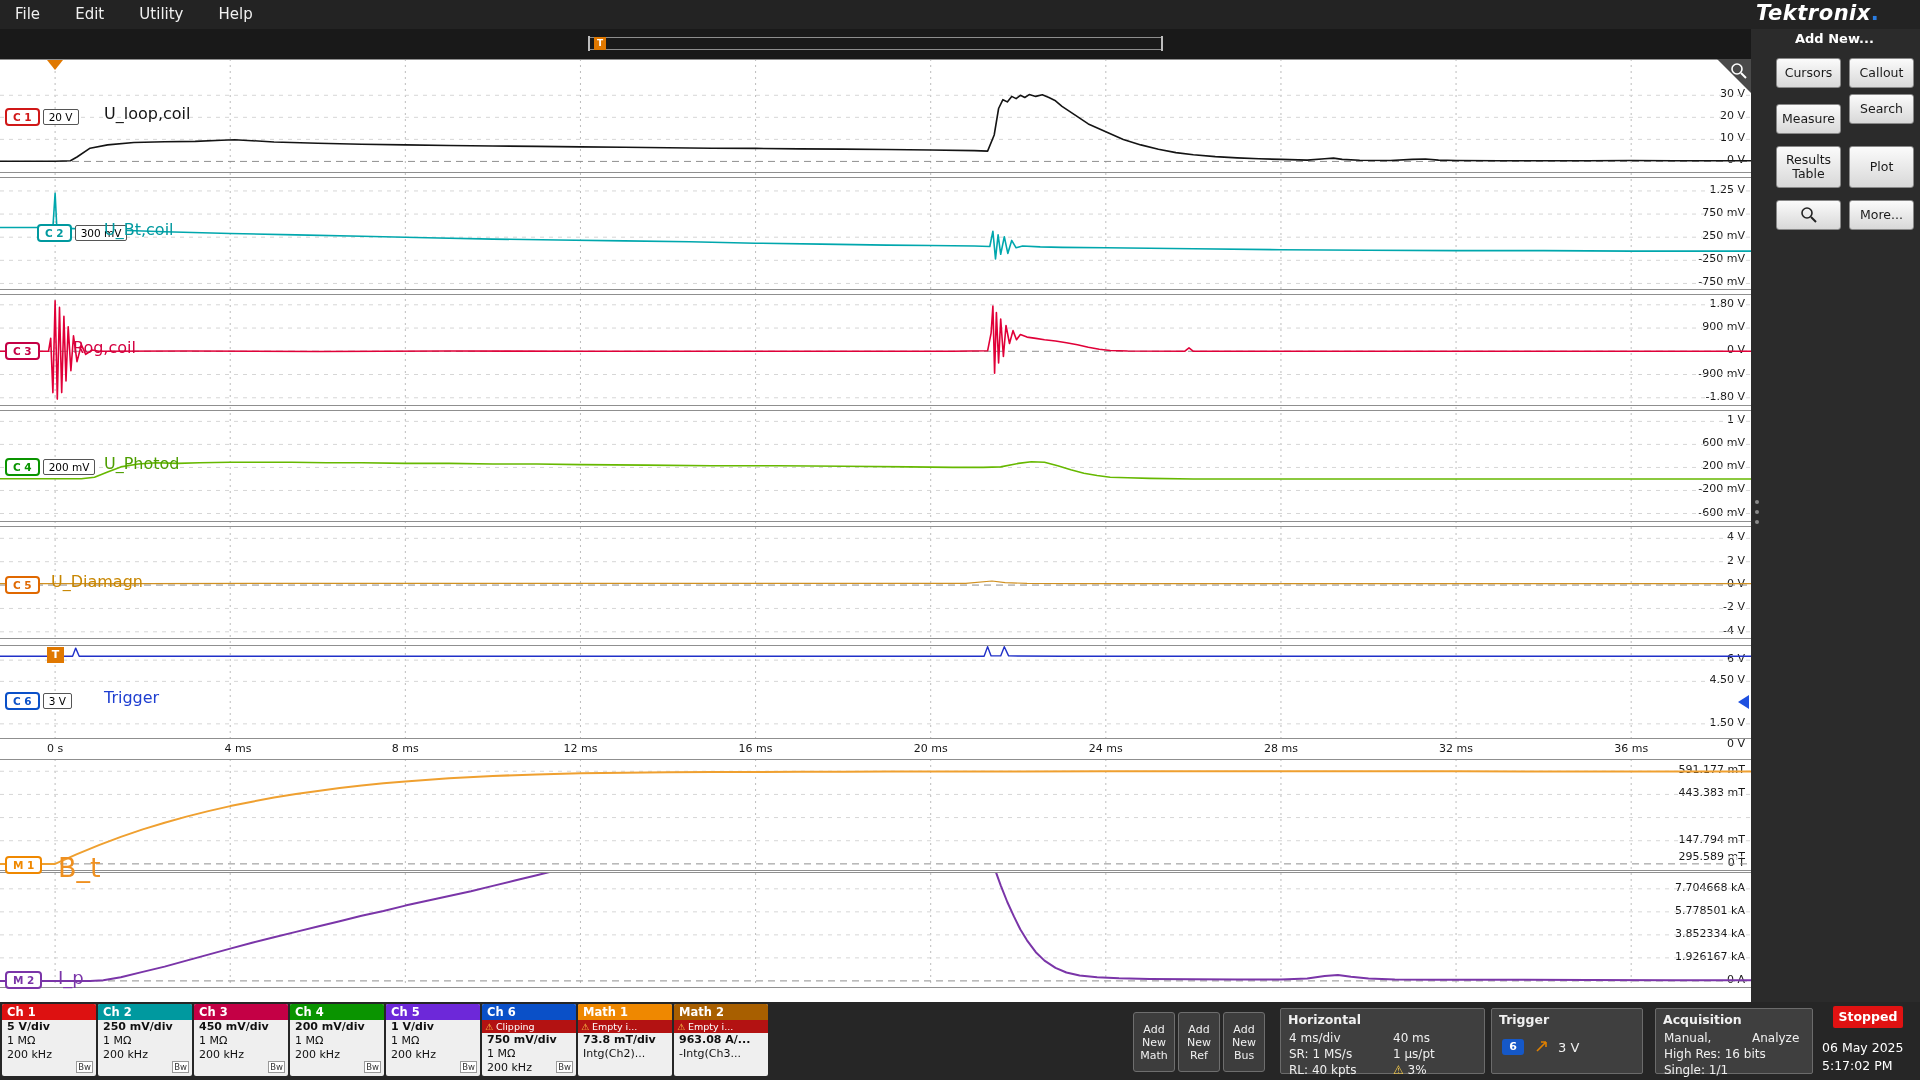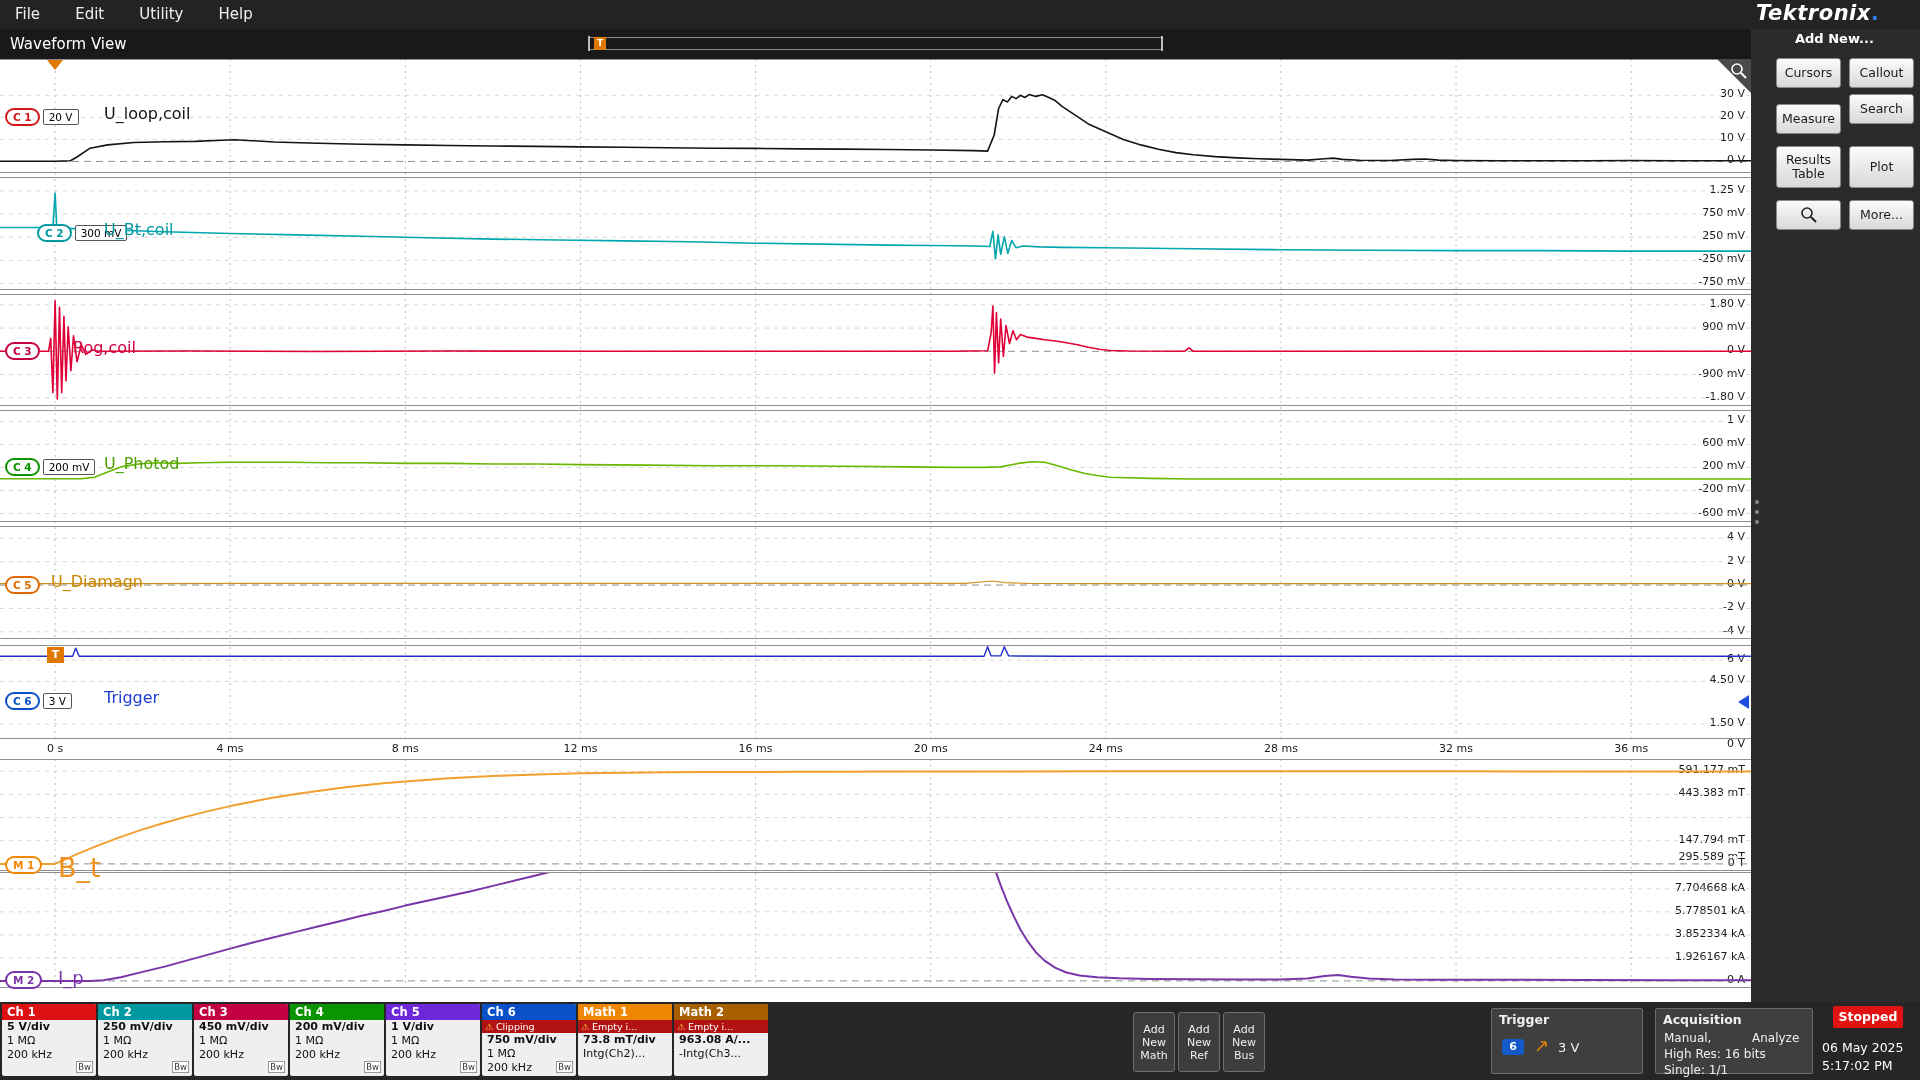--- a/index.html
+++ b/index.html
@@ -21,21 +21,21 @@
           border-radius:3px;color:#1a1a1a;font-size:12.5px;display:flex;align-items:center;
           justify-content:center;text-align:center;cursor:pointer;line-height:14px}
   .dots i{display:block;width:4px;height:4px;border-radius:50%;background:#8a8a8a;margin:6px 0}
   #plot{left:0;top:59px;width:1751px;height:943px;background:#ffffff}
   .slice{position:absolute;left:0;width:1751px;border-top:1px solid #8f8f8f;border-bottom:1px solid #8f8f8f}
   .slice svg{display:block}
   .ylab{position:absolute;right:4px;font-size:11px;color:#181818;line-height:14px;background:rgba(255,255,255,.7);padding:0 2px}
   .ttick{position:absolute;font-size:11px;color:#181818;transform:translateX(-50%)}
   .chlabel{position:absolute;font-size:16px;white-space:nowrap}
   .chb{white-space:nowrap}
-  .pill{display:inline-block;border:2px solid;border-radius:9px;background:#fff;font-size:10.5px;font-weight:bold;padding:0 6px;line-height:14px;vertical-align:middle}
+  .pill{display:inline-block;border:2px solid;border-radius:4px;background:#fff;font-size:10.5px;font-weight:bold;padding:0 6px;line-height:14px;vertical-align:middle}
   .scalebox{display:inline-block;border:1px solid #555;background:#fff;color:#000;font-size:10.5px;padding:0 5px;line-height:14px;margin-left:3px;vertical-align:middle;border-radius:2px}
   #trig-tri{left:47px;top:1px;width:0;height:0;border-left:8px solid transparent;border-right:8px solid transparent;border-top:10px solid #e07800;z-index:3}
   #tbadge{left:47px;top:588px;width:17px;height:16px;background:#e07800;color:#fff;font-weight:bold;font-size:11px;text-align:center;line-height:16px;z-index:3}
   #trigarrow{left:1738px;top:636px;width:0;height:0;border-top:7px solid transparent;border-bottom:7px solid transparent;border-right:11px solid #1e50e0;z-index:3}
   #zoomcorner{right:0;top:0;width:0;height:0;border-top:34px solid #4a4a4a;border-left:34px solid transparent;z-index:3}
   #zoomglass{right:2px;top:2px;z-index:4}
   #bottombar{left:0;top:1002px;width:1920px;height:78px;background:#262626}
   .badge{position:absolute;top:2px;width:94px;height:72px;background:#efefef;border-radius:2px;overflow:hidden}
   .badge .hdr{height:16px;line-height:16px;color:#fff;font-weight:bold;font-size:11.5px;padding-left:5px}
   .badge .warn{height:13px;line-height:13px;background:#b31212;color:#fff;font-size:9.5px;padding-left:3px;white-space:nowrap}
@@ -56,21 +56,20 @@
 
 <div id="menubar" class="abs">
   <span class="mitem">File</span>
   <span class="mitem">Edit</span>
   <span class="mitem">Utility</span>
   <span class="mitem">Help</span>
   <div id="logo" class="abs"><span>Tektronix</span><span class="dot">.</span></div>
 </div>
 
 <div id="wvbar" class="abs">
-  <div id="wvtitle">Waveform View</div>
   <div id="hslider">
     <div class="cap" style="left:-1px"></div>
     <div class="cap" style="right:-1px"></div>
     <div id="tflag">T</div>
   </div>
 </div>
 
 <div id="rightpanel" class="abs">
   <div id="addnew" class="abs">Add New...</div>
   <div class="rp-btn" style="left:25px;top:29px;width:63px;height:28px">Cursors</div>
@@ -96,21 +95,21 @@
 <div id="plot" class="abs">
   <div id="trig-tri" class="abs"></div>
   <div id="tbadge" class="abs">T</div>
   <div id="trigarrow" class="abs"></div>
   <div id="zoomcorner" class="abs"></div>
   <svg id="zoomglass" class="abs" width="20" height="20" viewBox="0 0 20 20">
     <circle cx="8" cy="8" r="5" fill="none" stroke="#fff" stroke-width="1.6"></circle>
     <line x1="12" y1="12" x2="17" y2="17" stroke="#fff" stroke-width="2"></line>
   </svg>
 <div class="ttick" style="left: 55.1px; top: 683px;">0 s</div>
-    <div class="ttick" style="left: 230px; top: 683px;">4 ms</div>
+    <div class="ttick" style="left: 238px; top: 683px;">4 ms</div>
     <div class="ttick" style="left: 405.34px; top: 683px;">8 ms</div>
     <div class="ttick" style="left: 580.46px; top: 683px;">12 ms</div>
     <div class="ttick" style="left: 755.58px; top: 683px;">16 ms</div>
     <div class="ttick" style="left: 930.7px; top: 683px;">20 ms</div>
     <div class="ttick" style="left: 1105.82px; top: 683px;">24 ms</div>
     <div class="ttick" style="left: 1280.94px; top: 683px;">28 ms</div>
     <div class="ttick" style="left: 1456.06px; top: 683px;">32 ms</div>
     <div class="ttick" style="left: 1631.18px; top: 683px;">36 ms</div>
     <svg width="1751" height="929" class="abs" style="left: 0px; top: 0px;">
       <line x1="55.1" x2="55.1" y1="0" y2="680" stroke="#bcbcbc" stroke-dasharray="2 4"></line>
@@ -335,20 +334,29 @@
     <span>Add</span>
       <span>New</span>
       <span>Ref</span>
   </div>
   <div class="addbtn" style="left:1223px">
     <span>Add</span>
       <span>New</span>
       <span>Bus</span>
   </div>
 
+  <div class="panel" style="left:1280px;width:205px">
+    <div class="ph">Horizontal</div>
+    <div class="prow" style="left:8px;top:22px">4 ms/div</div>
+    <div class="prow" style="left:112px;top:22px">40 ms</div>
+    <div class="prow" style="left:8px;top:38px">SR: 1 MS/s</div>
+    <div class="prow" style="left:112px;top:38px">1 μs/pt</div>
+    <div class="prow" style="left:8px;top:54px">RL: 40 kpts</div>
+    <div class="prow" style="left:112px;top:54px"><span class="wt">⚠</span> <span>3%</span></div>
+  </div>
 
   <div class="panel" style="left:1491px;width:152px">
     <div class="ph">Trigger</div>
     <div class="srcbadge">6</div>
     <svg class="abs" style="left:42px;top:28px" width="18" height="18" viewBox="0 0 18 18">
       <path d="M3,14 L12,5 M12,5 h-5 M12,5 v5" fill="none" stroke="#e08000" stroke-width="1.6"></path>
     </svg>
     <div class="prow" style="left:66px;top:31px;font-size:13px">3 V</div>
   </div>
 

